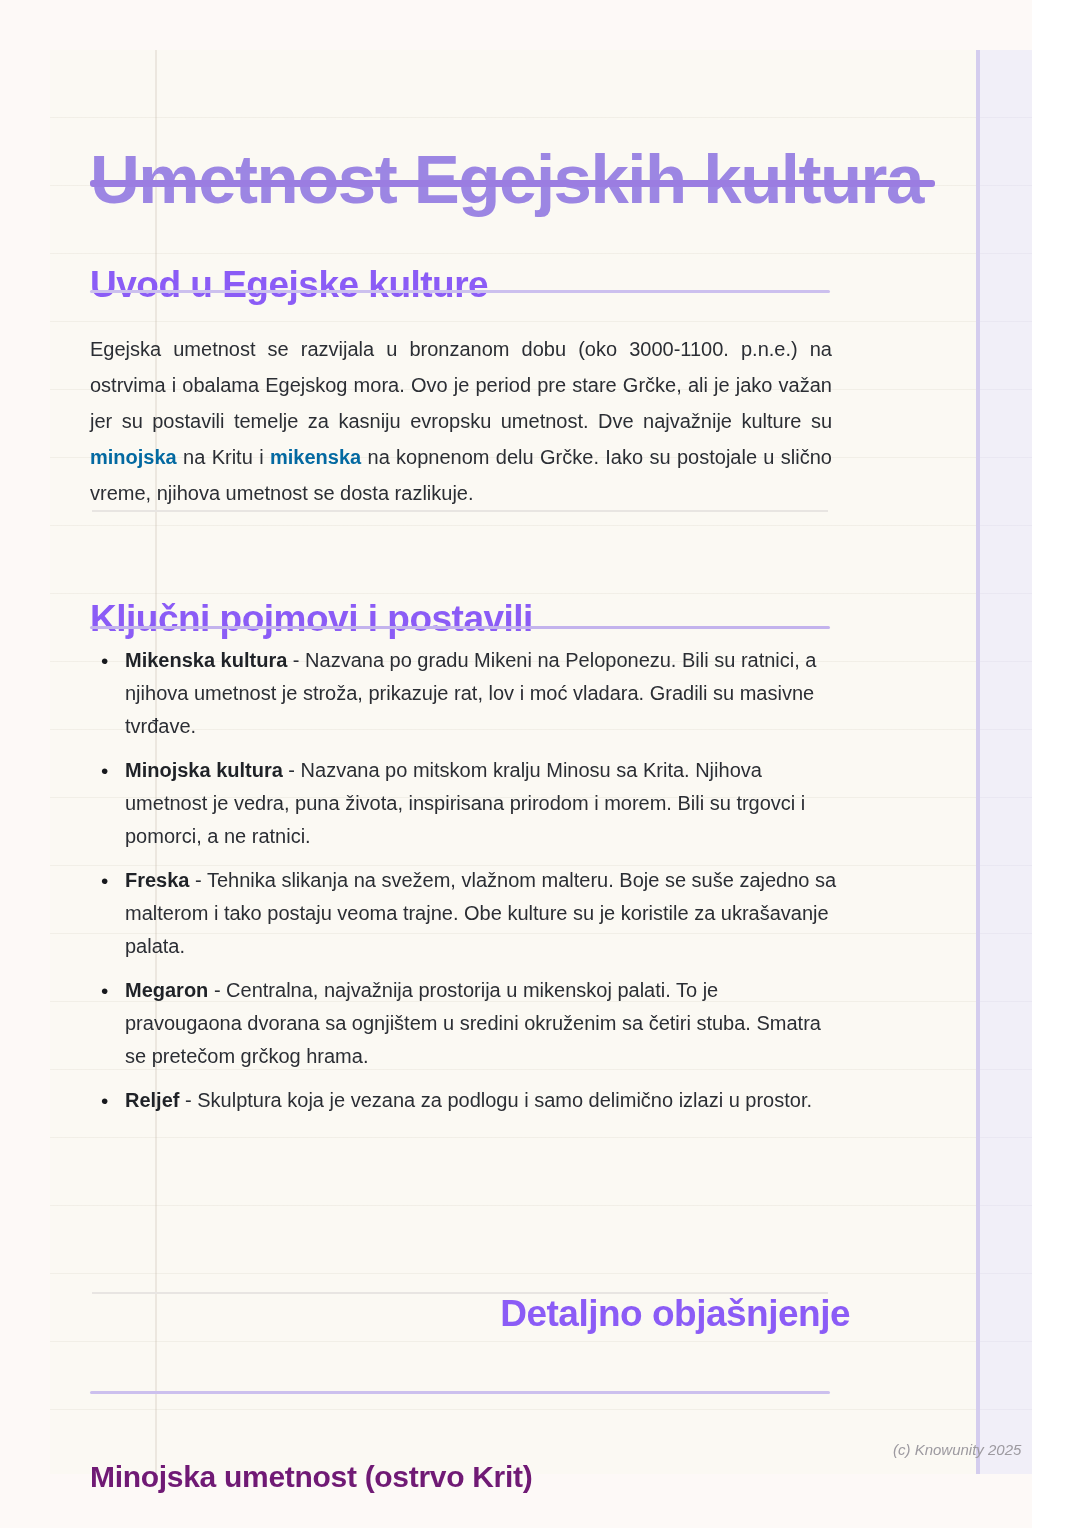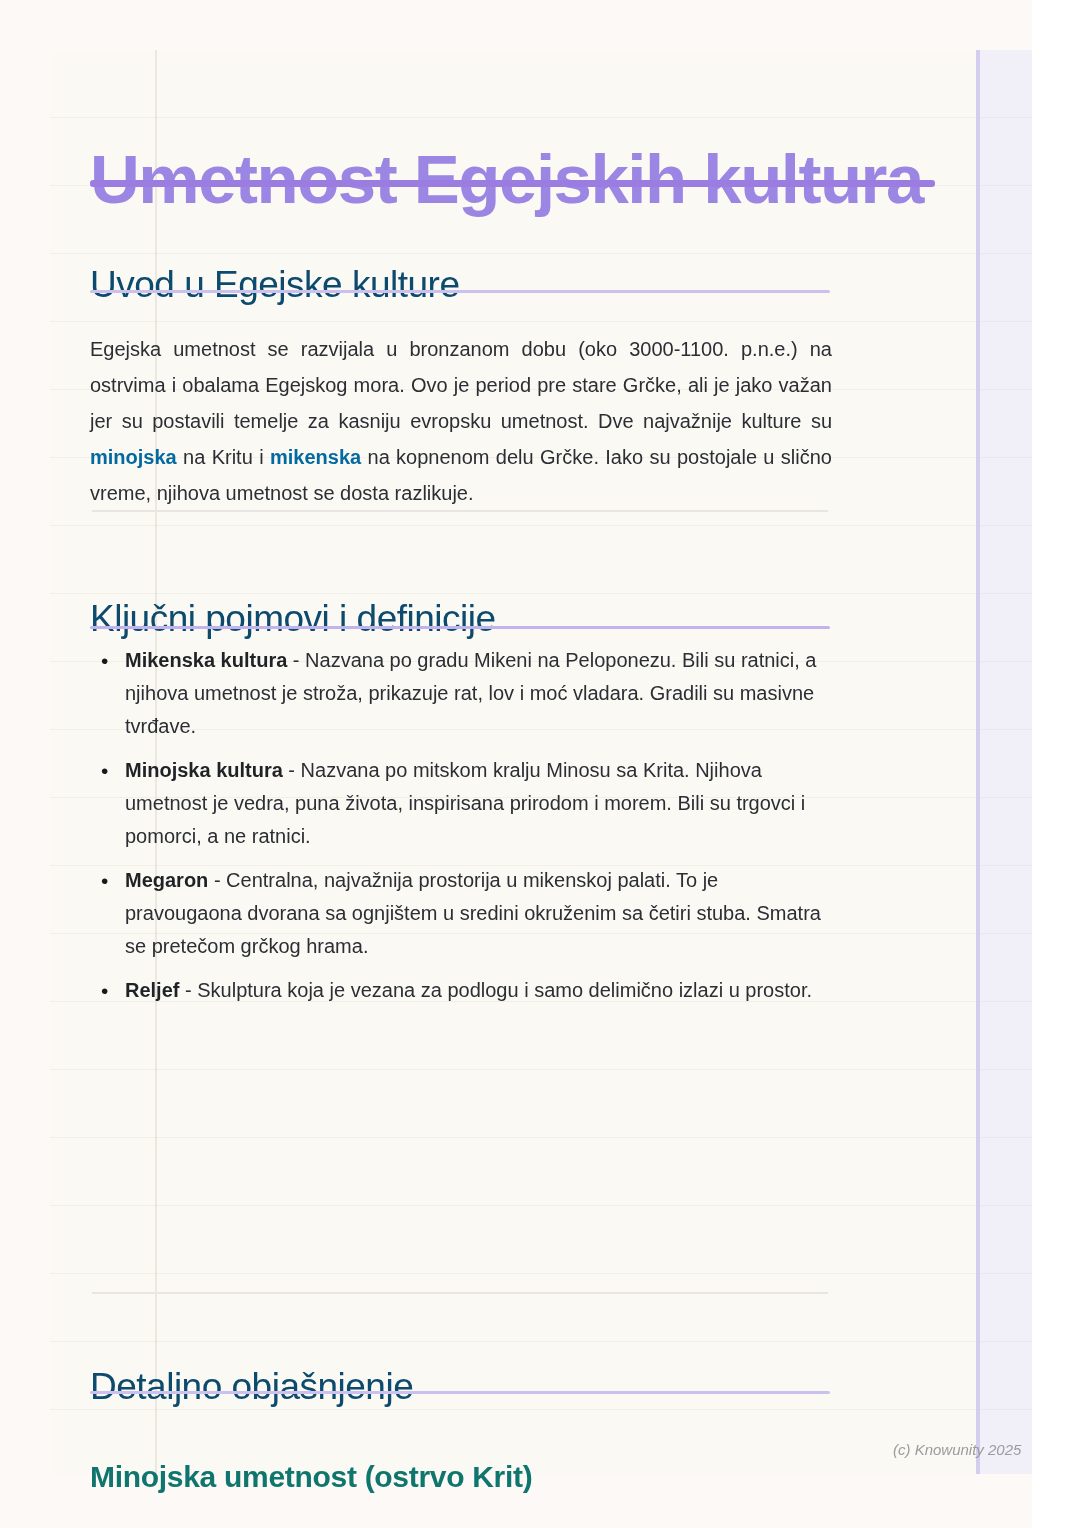--- a/index.html
+++ b/index.html
@@ -40,26 +40,26 @@
     position: absolute; left: 90px; top: 94px; width: 860px;
     font-size: 69px; font-weight: 800; letter-spacing: -1.5px;
     line-height: 1.15; color: #9c86e3; white-space: nowrap;
   }
   .title-rule {
     position: absolute; left: 90px; top: 180px; width: 845px; height: 7px;
     background: #9b7de1; border-radius: 3px;
   }
   .h2 {
     position: absolute; left: 90px; width: 760px;
-    font-size: 37px; font-weight: 400; letter-spacing: -0.5px;
-    color: #0c4a6e; white-space: nowrap;
+    font-size: 37px; font-weight: 700; letter-spacing: -0.5px;
+    color: #8b5cf6; white-space: nowrap;
   }
   .h2-intro  { top: 233px; }
   .h2-terms  { top: 567px; }
-  .h2-detail { top: 1335px; }
+  .h2-detail { top: 1262px; text-align: right; }
   .h2-underline {
     position: absolute; left: 90px; width: 740px; height: 3px;
     background: #ccc0ee; border-radius: 2px;
   }
   .u-intro  { top: 290px; }
   .u-terms  { top: 626px; background: #c3b3ed; }
   .u-detail { top: 1391px; }
   .intro-paragraph {
     position: absolute; left: 90px; top: 311px; width: 742px;
     font-size: 20px; line-height: 36px; color: #2b2e34;
@@ -84,21 +84,21 @@
   }
   .terms-list li::before {
     content: "\2022";
     position: absolute; left: 11px; top: 0;
     font-size: 21px; color: #17191d;
   }
   .terms-list b { font-weight: 700; color: #1f2227; }
   .h3-sub {
     position: absolute; left: 90px; top: 1430px; width: 760px;
     font-size: 30px; font-weight: 800; letter-spacing: -0.3px;
-    color: #0f766e; white-space: nowrap;
+    color: #701a75; white-space: nowrap;
   }
   .copyright {
     position: absolute; left: 893px; top: 1441px; z-index: 5;
     font-size: 15px; color: #9d9aa0; white-space: nowrap; font-style: italic;
   }
 </style>
 </head>
 <body>
 
 <div class="paper">
@@ -110,26 +110,27 @@
 <h1 class="page-title">Umetnost Egejskih kultura</h1>
 <div class="title-rule"></div>
 
 <h2 class="h2 h2-intro">Uvod u Egejske kulture</h2>
 <div class="h2-underline u-intro"></div>
 
 <p class="intro-paragraph"><span>Egejska umetnost se razvijala u bronzanom dobu (oko 3000-1100. p.n.e.) na ostrvima i obalama Egejskog mora. Ovo je period pre stare Grčke, ali je jako važan jer su postavili temelje za kasniju evropsku umetnost. Dve najvažnije kulture su </span><b>minojska</b><span> na Kritu i </span><b>mikenska</b><span> na kopnenom delu Grčke. Iako su postojale u slično vreme, njihova umetnost se dosta razlikuje.</span></p>
 
 <div class="section-divider div-1"></div>
 
-<h2 class="h2 h2-terms">Ključni pojmovi i definicije</h2>
+<h2 class="h2 h2-terms">Ključni pojmovi i postavili</h2>
 <div class="h2-underline u-terms"></div>
 
 <ul class="terms-list">
   <li><b>Mikenska kultura</b><span> - Nazvana po gradu Mikeni na Peloponezu. Bili su ratnici, a njihova umetnost je stroža, prikazuje rat, lov i moć vladara. Gradili su masivne tvrđave.</span></li>
   <li><b>Minojska kultura</b><span> - Nazvana po mitskom kralju Minosu sa Krita. Njihova umetnost je vedra, puna života, inspirisana prirodom i morem. Bili su trgovci i pomorci, a ne ratnici.</span></li>
+  <li><b>Freska</b><span> - Tehnika slikanja na svežem, vlažnom malteru. Boje se suše zajedno sa malterom i tako postaju veoma trajne. Obe kulture su je koristile za ukrašavanje palata.</span></li>
   <li><b>Megaron</b><span> - Centralna, najvažnija prostorija u mikenskoj palati. To je pravougaona dvorana sa ognjištem u sredini okruženim sa četiri stuba. Smatra se pretečom grčkog hrama.</span></li>
   <li><b>Reljef</b><span> - Skulptura koja je vezana za podlogu i samo delimično izlazi u prostor.</span></li>
 </ul>
 
 <div class="section-divider div-2"></div>
 
 <h2 class="h2 h2-detail">Detaljno objašnjenje</h2>
 <div class="h2-underline u-detail"></div>
 
 <h3 class="h3-sub">Minojska umetnost (ostrvo Krit)</h3>

